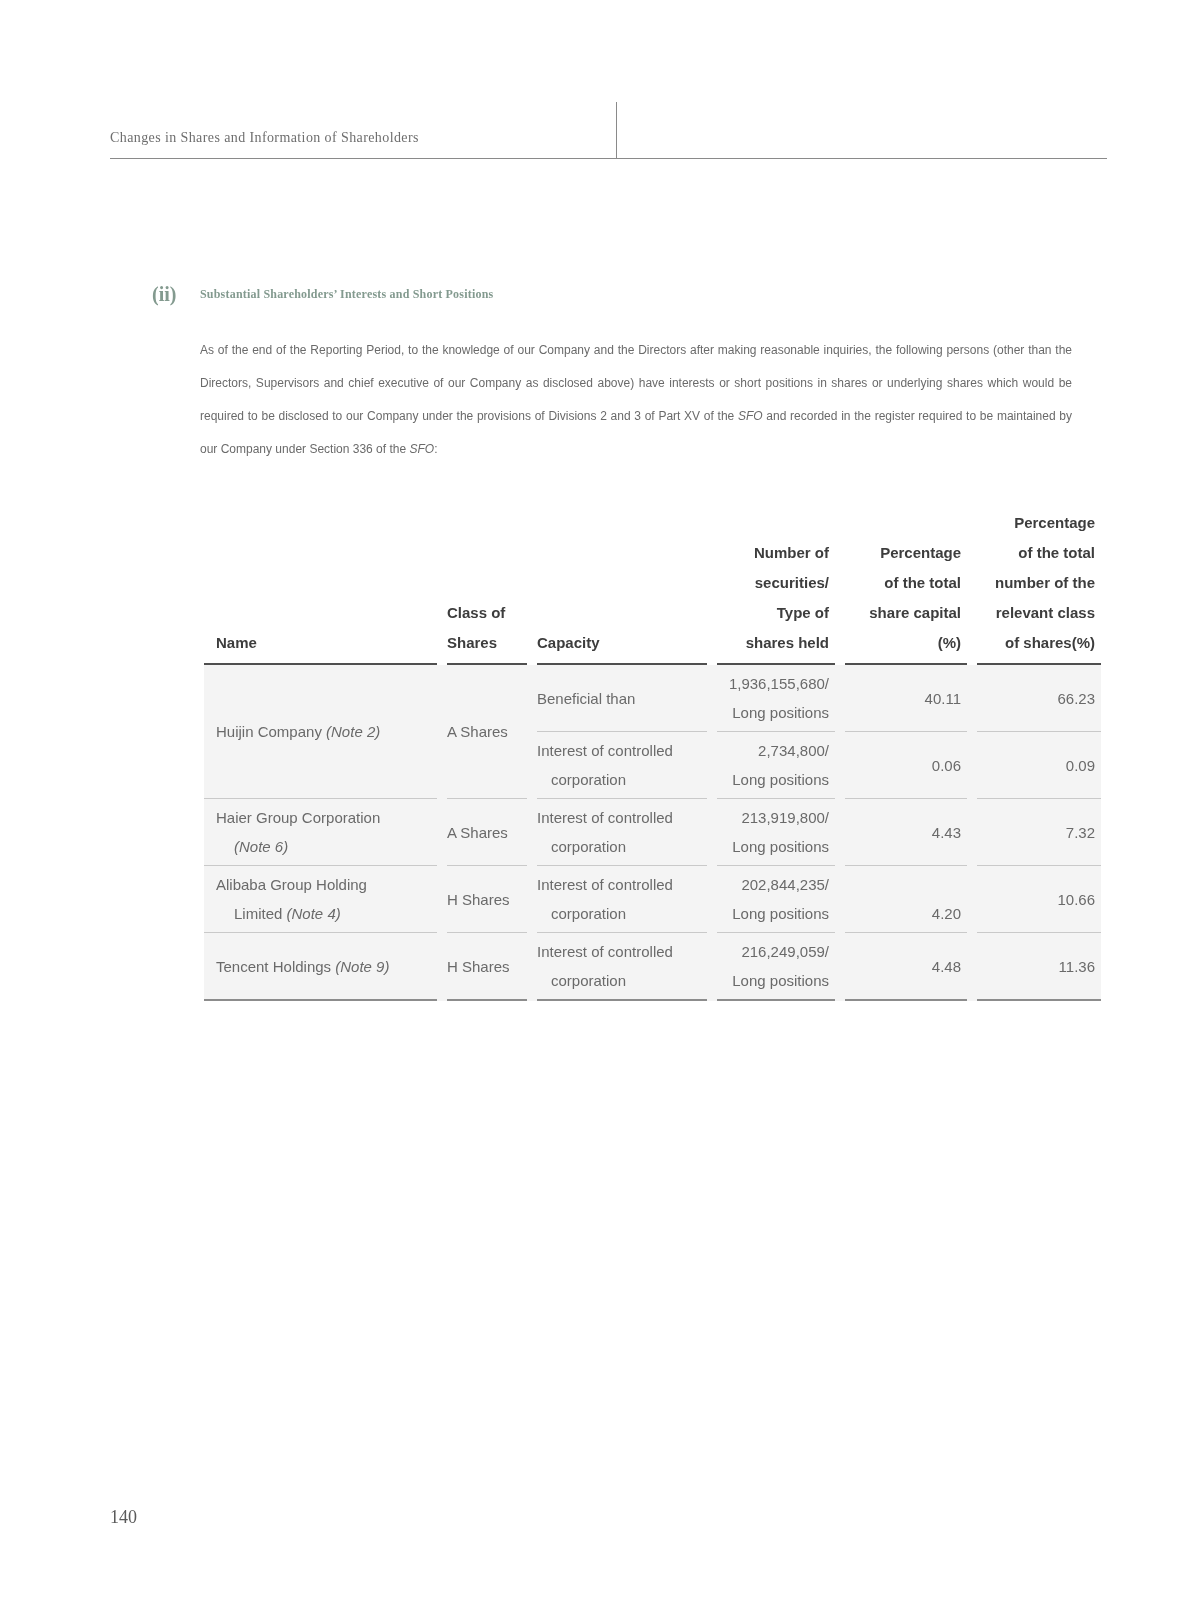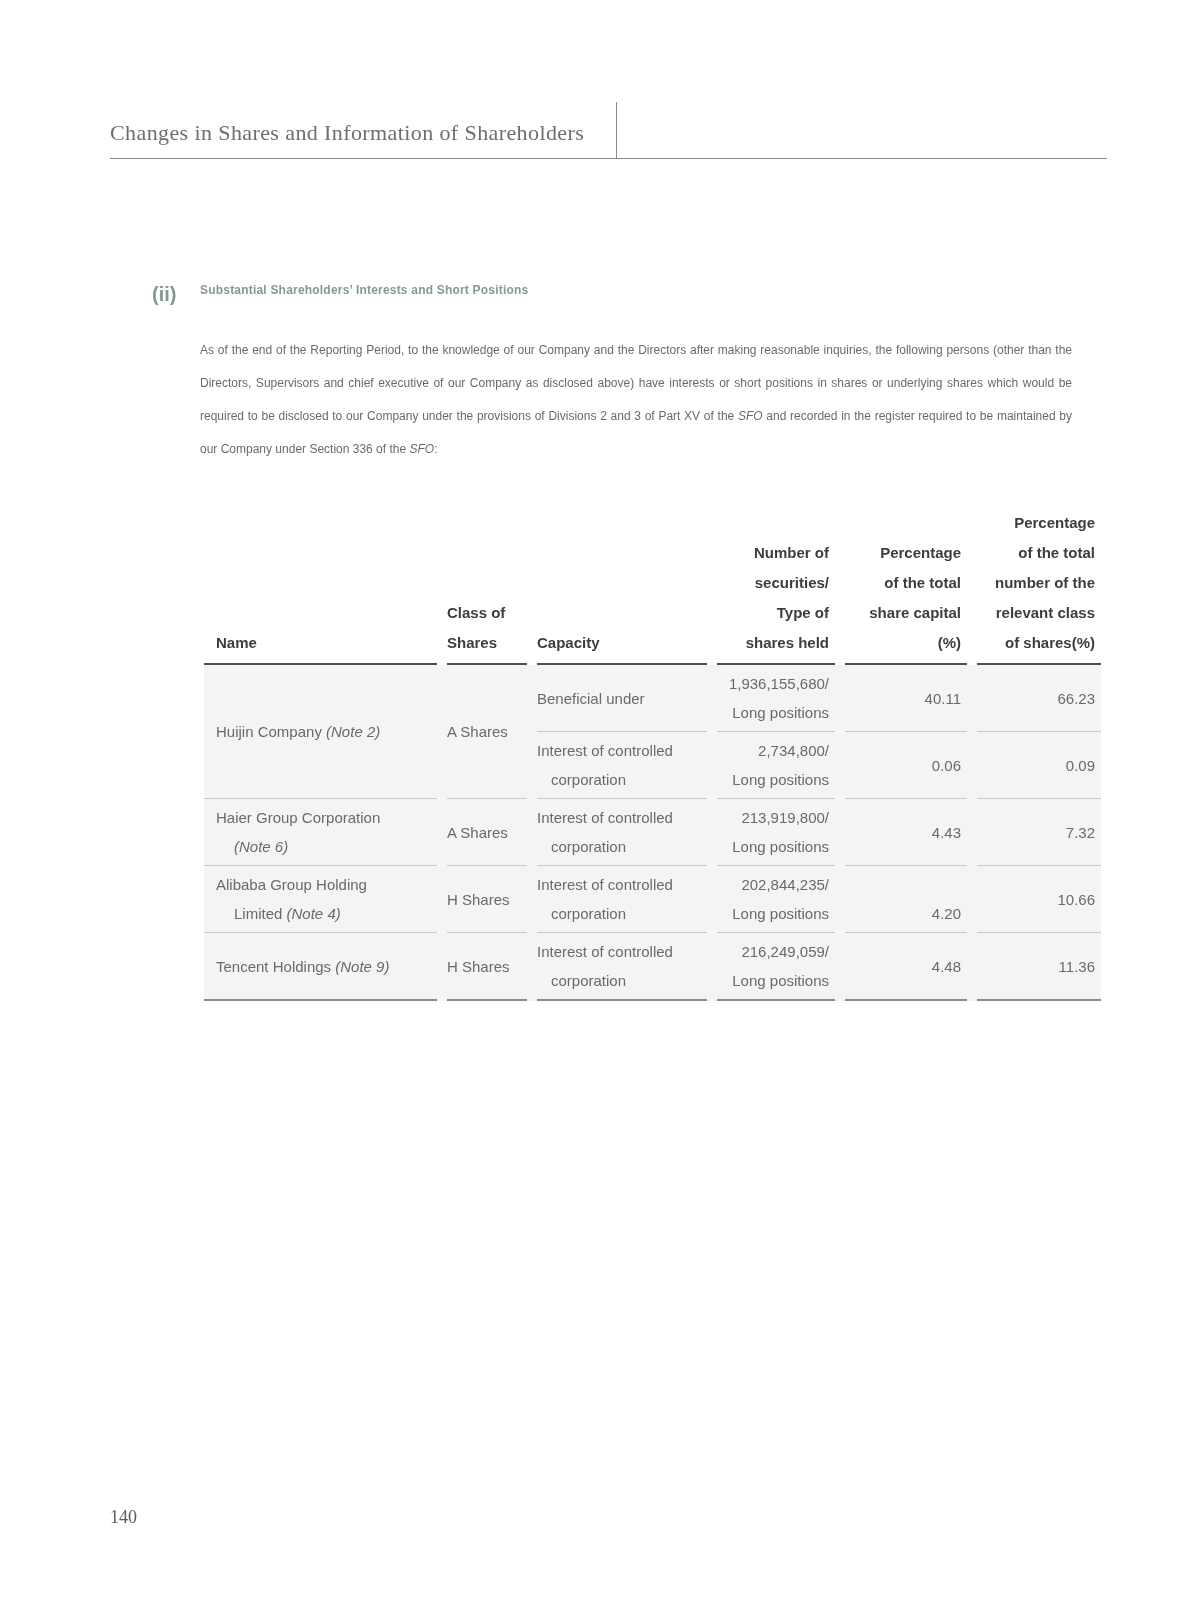--- a/index.html
+++ b/index.html
@@ -21,29 +21,29 @@
     overflow:hidden;
   }
   
   .doc-header{
     position:absolute;left:110px;top:100px;width:997px;height:58px;
     border-bottom:1px solid #8a8a8a;
   }
   .doc-title{
     position:absolute;left:0;bottom:12px;
     font-family:"Liberation Serif",serif;
-    font-size:22px;color:#6e6e6e;letter-spacing:.4px;
+    font-size:14px;color:#6e6e6e;letter-spacing:.4px;
     white-space:nowrap;
   }
   .vline{position:absolute;left:506px;top:2px;width:1px;height:56px;background:#8a8a8a;}
   
   .section-head{
     position:absolute;left:152px;top:283px;
-    display:flex;align-items:flex-start;
-    color:var(--accent);font-weight:bold;font-size:20px;
+    display:flex;align-items:center;
+    color:var(--accent);font-weight:bold;font-size:20px;font-family:Liberation Serif, serif;
   }
   .section-head .marker{width:48px;flex:0 0 48px;}
   .section-head .stitle{margin:0;font-size:12px;font-weight:bold;color:var(--accent);letter-spacing:.2px;}
   .intro{
     position:absolute;left:200px;top:334px;width:872px;margin:0;
     font-size:12px;line-height:33px;color:var(--body-text);
     text-align:justify;
   }
   .intro i{font-style:italic;}
   
@@ -132,21 +132,21 @@
       </div>
     <div class="tbody">
         <div class="trow grid6">
           <div class="cell name-cell divline" style="grid-area: 1 / 1 / span 2;">
             <div><span>Huijin Company </span><i>(Note 2)</i></div>
           </div>
           <div class="cell divline" style="grid-area: 1 / 2 / span 2;">
             <div>A Shares</div>
           </div>
           <div class="cell cap-cell divline" style="grid-area: 1 / 3;">
-            <div>Beneficial under</div>
+            <div>Beneficial than</div>
           </div>
           <div class="cell num divline" style="grid-area: 1 / 4;">
             <div>1,936,155,680/</div>
             <div>Long positions</div>
           </div>
           <div class="cell num divline" style="grid-area: 1 / 5;">
             <div>40.11</div>
           </div>
           <div class="cell num divline" style="grid-area: 1 / 6;">
             <div>66.23</div>

